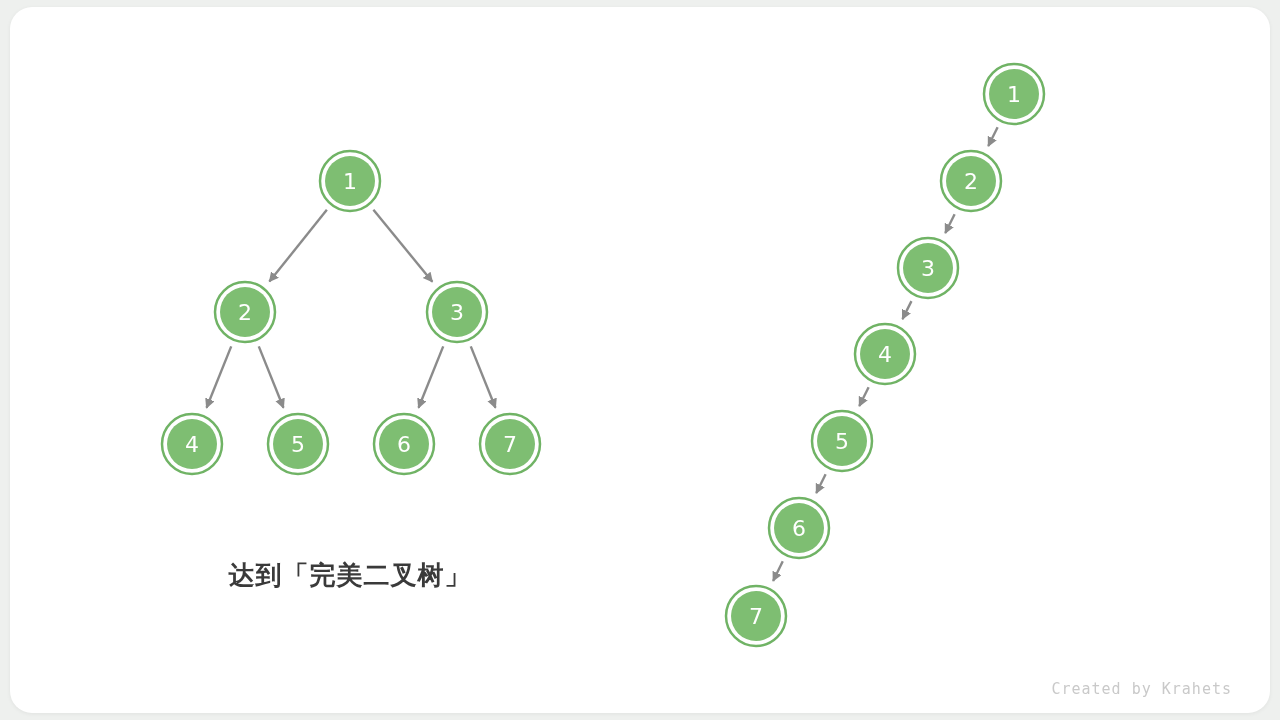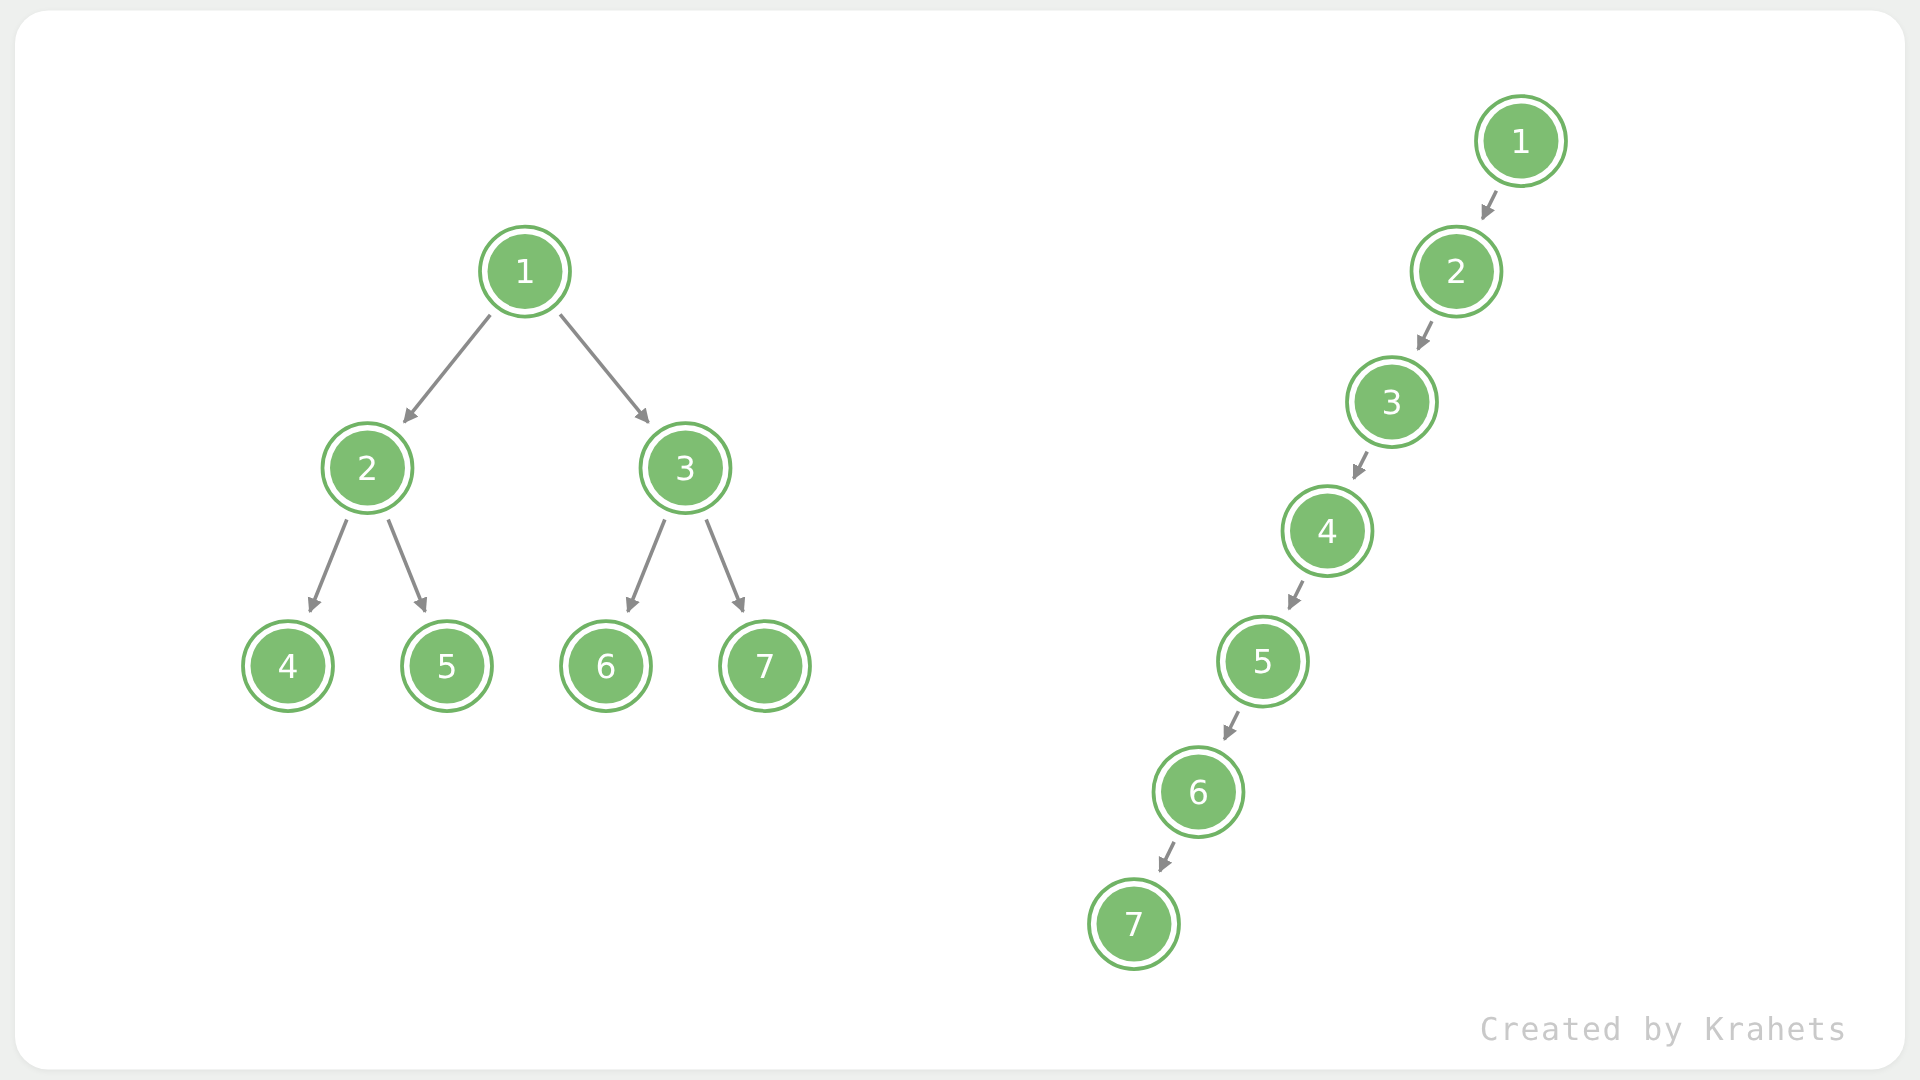--- a/index.html
+++ b/index.html
@@ -45,21 +45,21 @@
     letter-spacing: 1px;
     line-height: 1.2;
   }
   #cap-left  { left: 350px;  top: 560px; }
   #cap-right { left: 1015px; top: 560px; }
   .watermark {
     position: absolute;
     right: 48px;
     bottom: 22px;
     font-family: "DejaVu Sans Mono", "Liberation Mono", monospace;
-    font-size: 21px;
+    font-size: 15px;
     color: #c9c9c9;
     letter-spacing: 1px;
   }
 </style>
 </head>
 <body>
 
 <div class="stage">
   <div class="card"></div>
 
@@ -150,16 +150,17 @@
           <text x="799" y="528" dy="0.36em" text-anchor="middle" fill="#ffffff" font-size="22" font-family="&quot;DejaVu Sans&quot;,&quot;Liberation Sans&quot;,sans-serif">6</text>
         </g>
         <g>
           <circle cx="756" cy="616" r="30" fill="none" stroke="#70b365" stroke-width="2.5"></circle>
           <circle cx="756" cy="616" r="25" fill="#7ebe72"></circle>
           <text x="756" y="616" dy="0.36em" text-anchor="middle" fill="#ffffff" font-size="22" font-family="&quot;DejaVu Sans&quot;,&quot;Liberation Sans&quot;,sans-serif">7</text>
         </g>
       </g>
     </svg>
 
+  <div class="caption" id="cap-left">达到「完美二叉树」</div>
 
 
   <div class="watermark">Created by Krahets</div>
 </div>
 
 </body></html>

